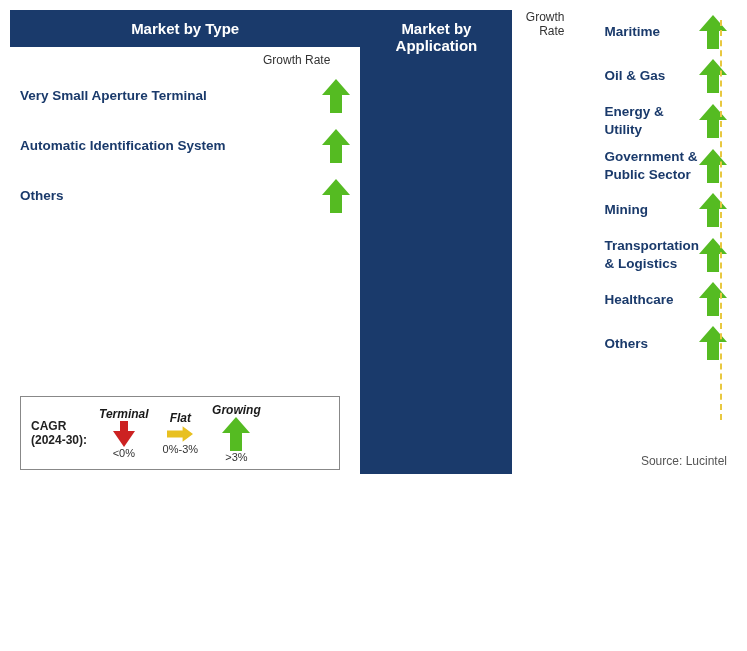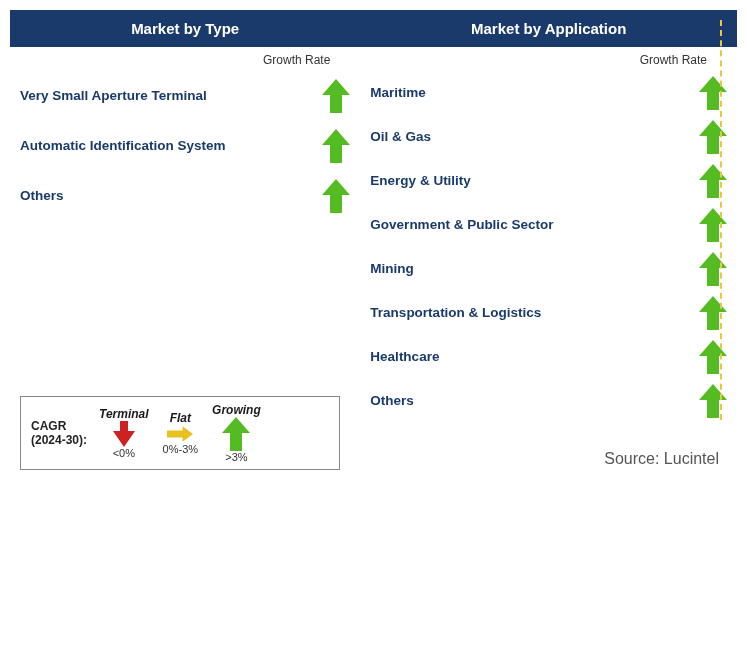--- a/index.html
+++ b/index.html
@@ -19,21 +19,20 @@
     }
     .left-panel {
       width: 360px;
       display: flex;
       flex-direction: column;
       position: relative;
     }
     .right-panel {
       width: 387px;
       display: flex;
-      flex-direction: column;
       position: relative;
     }
     .divider {
       position: absolute;
       left: 360px;
       top: 10px;
       bottom: 60px;
       width: 2px;
       border-left: 2px dashed #e8c840;
       z-index: 1;
@@ -113,22 +112,22 @@
       width: 22px;
       height: 26px;
     }
     .yellow-arrow-svg {
       width: 26px;
       height: 18px;
     }
     .source-text {
       position: absolute;
       bottom: 12px;
-      right: 18px;
-      font-size: 16px;
+      right: 10px;
+      font-size: 12px;
       color: #555;
     }
     .items-list {
       flex: 1;
     }
     .right-items {
       overflow: visible;
     }
     .item-row-sm {
       min-height: 38px;

